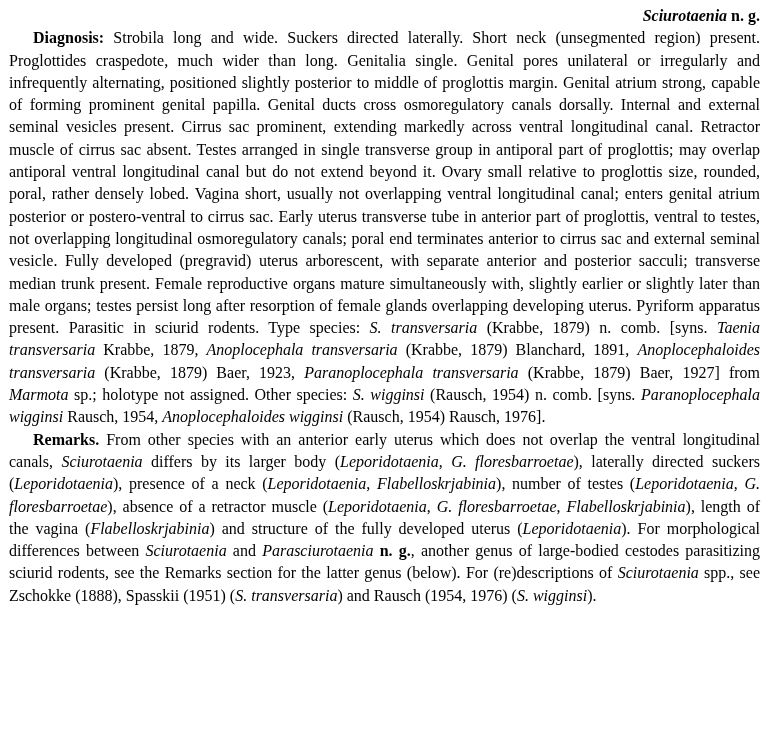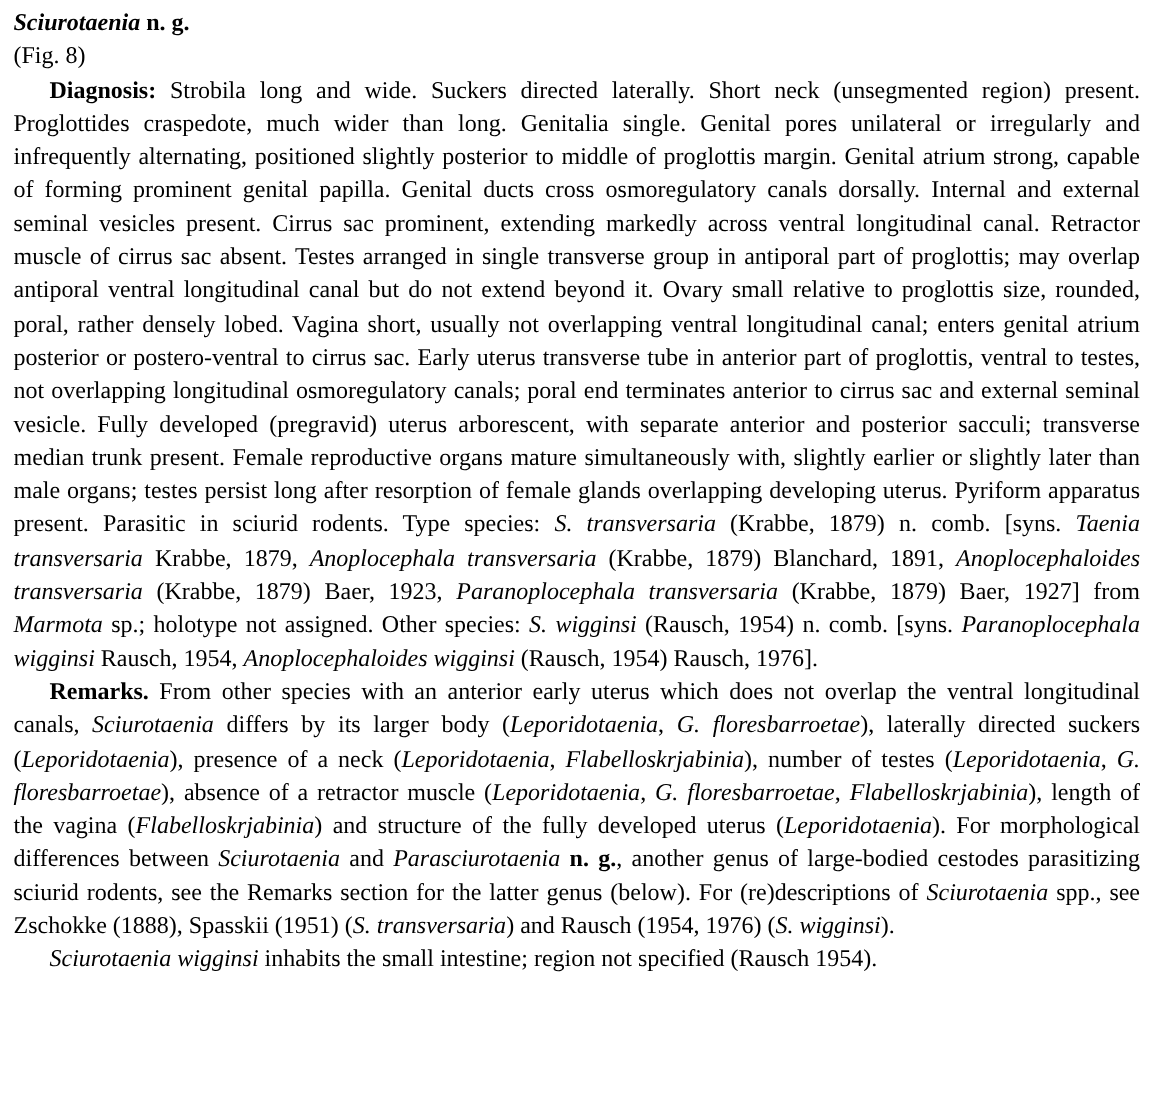--- a/index.html
+++ b/index.html
@@ -20,36 +20,34 @@
     overflow: hidden;
   }
   .para {
     margin: 0;
     text-align: justify;
   }
   .para.indent {
     text-indent: 24px;
   }
   .para.no-justify {
-    text-align: left;
+    text-align: right;
   }
   .para.gap-above {
     margin-top: 20px;
   }
   .run-b  { font-weight: 700; }
   .run-i  { font-style: italic; }
   .run-bi { font-weight: 700; font-style: italic; }
 </style>
 </head>
 <body>
 
 <div class="page">
   <p class="para no-justify"><span class="run-bi">Sciurotaenia</span><span class="run-b"> n. g.</span></p>
 
-  <p class="para no-justify">(Fig. 8)</p>
 
 
   <p class="para indent"><span class="run-b">Diagnosis:</span><span> Strobila long and wide. Suckers directed laterally. Short neck (unsegmented region) present. Proglottides craspedote, much wider than long. Genitalia single. Genital pores unilateral or irregularly and infrequently alternating, positioned slightly posterior to middle of proglottis margin. Genital atrium strong, capable of forming prominent genital papilla. Genital ducts cross osmoregulatory canals dorsally. Internal and external seminal vesicles present. Cirrus sac prominent, extending markedly across ventral longitudinal canal. Retractor muscle of cirrus sac absent. Testes arranged in single transverse group in antiporal part of proglottis; may overlap antiporal ventral longitudinal canal but do not extend beyond it. Ovary small relative to proglottis size, rounded, poral, rather densely lobed. Vagina short, usually not overlapping ventral longitudinal canal; enters genital atrium posterior or postero-ventral to cirrus sac. Early uterus transverse tube in anterior part of proglottis, ventral to testes, not overlapping longitudinal osmoregulatory canals; poral end terminates anterior to cirrus sac and external seminal vesicle. Fully developed (pregravid) uterus arborescent, with separate anterior and posterior sacculi; transverse median trunk present. Female reproductive organs mature simultaneously with, slightly earlier or slightly later than male organs; testes persist long after resorption of female glands overlapping developing uterus. Pyriform apparatus present. Parasitic in sciurid rodents. Type species: </span><span class="run-i">S. transversaria</span><span> (Krabbe, 1879) n. comb. [syns. </span><span class="run-i">Taenia transversaria</span><span> Krabbe, 1879, </span><span class="run-i">Anoplocephala transversaria</span><span> (Krabbe, 1879) Blanchard, 1891, </span><span class="run-i">Anoplocephaloides transversaria</span><span> (Krabbe, 1879) Baer, 1923, </span><span class="run-i">Paranoplocephala transversaria</span><span> (Krabbe, 1879) Baer, 1927] from </span><span class="run-i">Marmota</span><span> sp.; holotype not assigned. Other species: </span><span class="run-i">S. wigginsi</span><span> (Rausch, 1954) n. comb. [syns. </span><span class="run-i">Paranoplocephala wigginsi</span><span> Rausch, 1954, </span><span class="run-i">Anoplocephaloides wigginsi</span><span> (Rausch, 1954) Rausch, 1976].</span></p>
 
   <p class="para indent"><span class="run-b">Remarks.</span><span> From other species with an anterior early uterus which does not overlap the ventral longitudinal canals, </span><span class="run-i">Sciurotaenia</span><span> differs by its larger body (</span><span class="run-i">Leporidotaenia</span><span>, </span><span class="run-i">G. floresbarroetae</span><span>), laterally directed suckers (</span><span class="run-i">Leporidotaenia</span><span>), presence of a neck (</span><span class="run-i">Leporidotaenia</span><span>, </span><span class="run-i">Flabelloskrjabinia</span><span>), number of testes (</span><span class="run-i">Leporidotaenia</span><span>, </span><span class="run-i">G. floresbarroetae</span><span>), absence of a retractor muscle (</span><span class="run-i">Leporidotaenia</span><span>, </span><span class="run-i">G. floresbarroetae</span><span>, </span><span class="run-i">Flabelloskrjabinia</span><span>), length of the vagina (</span><span class="run-i">Flabelloskrjabinia</span><span>) and structure of the fully developed uterus (</span><span class="run-i">Leporidotaenia</span><span>). For morphological differences between </span><span class="run-i">Sciurotaenia</span><span> and </span><span class="run-i">Parasciurotaenia</span><span class="run-b"> n. g.</span><span>, another genus of large-bodied cestodes parasitizing sciurid rodents, see the Remarks section for the latter genus (below). For (re)descriptions of </span><span class="run-i">Sciurotaenia</span><span> spp., see Zschokke (1888), Spasskii (1951) (</span><span class="run-i">S. transversaria</span><span>) and Rausch (1954, 1976) (</span><span class="run-i">S. wigginsi</span><span>).</span></p>
 
-  <p class="para indent"><span class="run-i">Sciurotaenia wigginsi</span><span> inhabits the small intestine; region not specified (Rausch 1954).</span></p>
 </div>
 
 </body></html>

